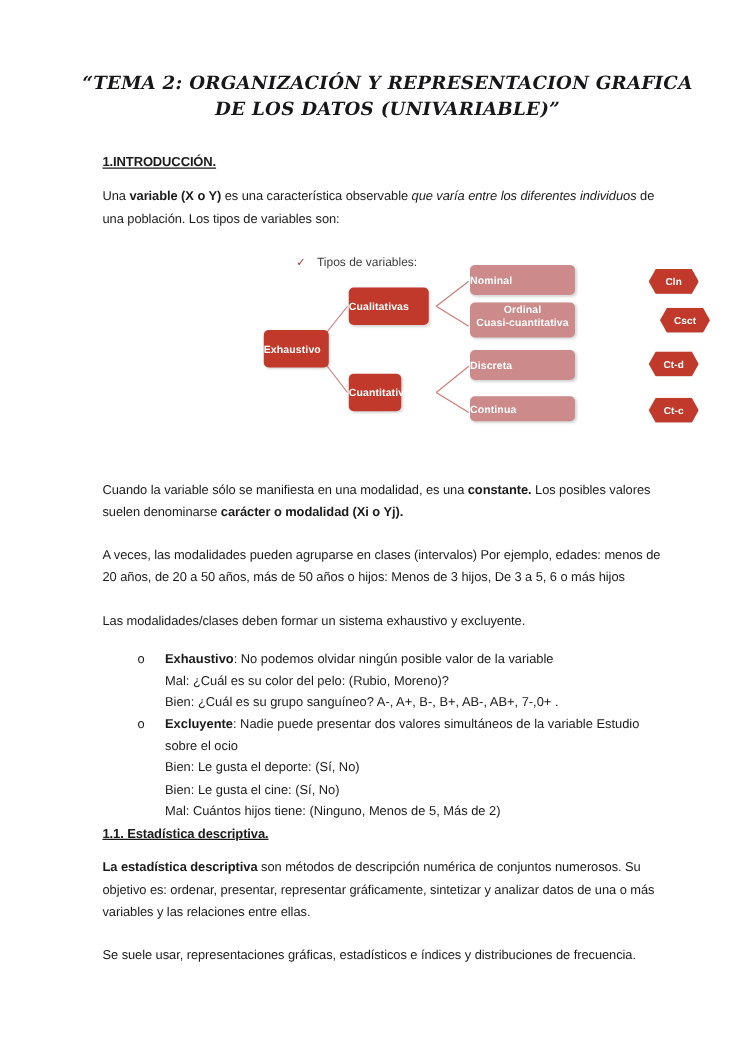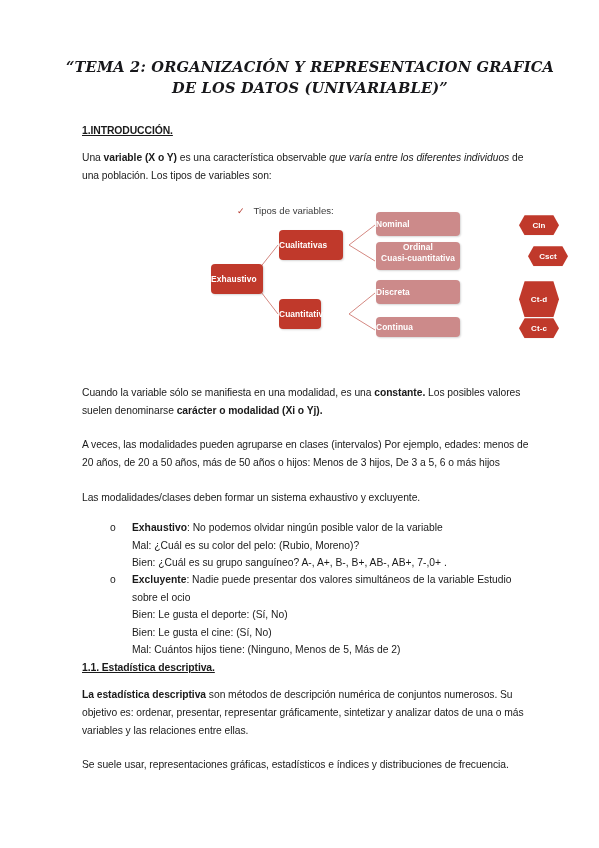--- a/index.html
+++ b/index.html
@@ -211,21 +211,21 @@
         <div class="node light" style="left:294px; top:115px; width:84px; height:20px;">
           <span>Continua</span>
         </div>
 
         <div class="hexbadge" style="left:437px; top:13px; width:40px; height:20px;text-align:center;">
           <span>Cln</span>
         </div>
         <div class="hexbadge" style="left:446px; top:44px; width:40px; height:20px;">
           <span>Csct</span>
         </div>
-        <div class="hexbadge" style="left:437px; top:79px; width:40px; height:36px;">
+        <div class="hexbadge" style="left:437px; top:79px; width:40px; height:20px;">
           <span>Ct-d</span>
         </div>
         <div class="hexbadge" style="left:437px; top:116px; width:40px; height:20px;">
           <span>Ct-c</span>
         </div>
 
       </div>
     </div>
 
     <p class="para gap-lg"><span>Cuando la variable sólo se manifiesta en una modalidad, es una </span><span class="b">constante.</span><span> Los posibles valores suelen denominarse </span><span class="b">carácter o modalidad (Xi o Yj).</span></p>

